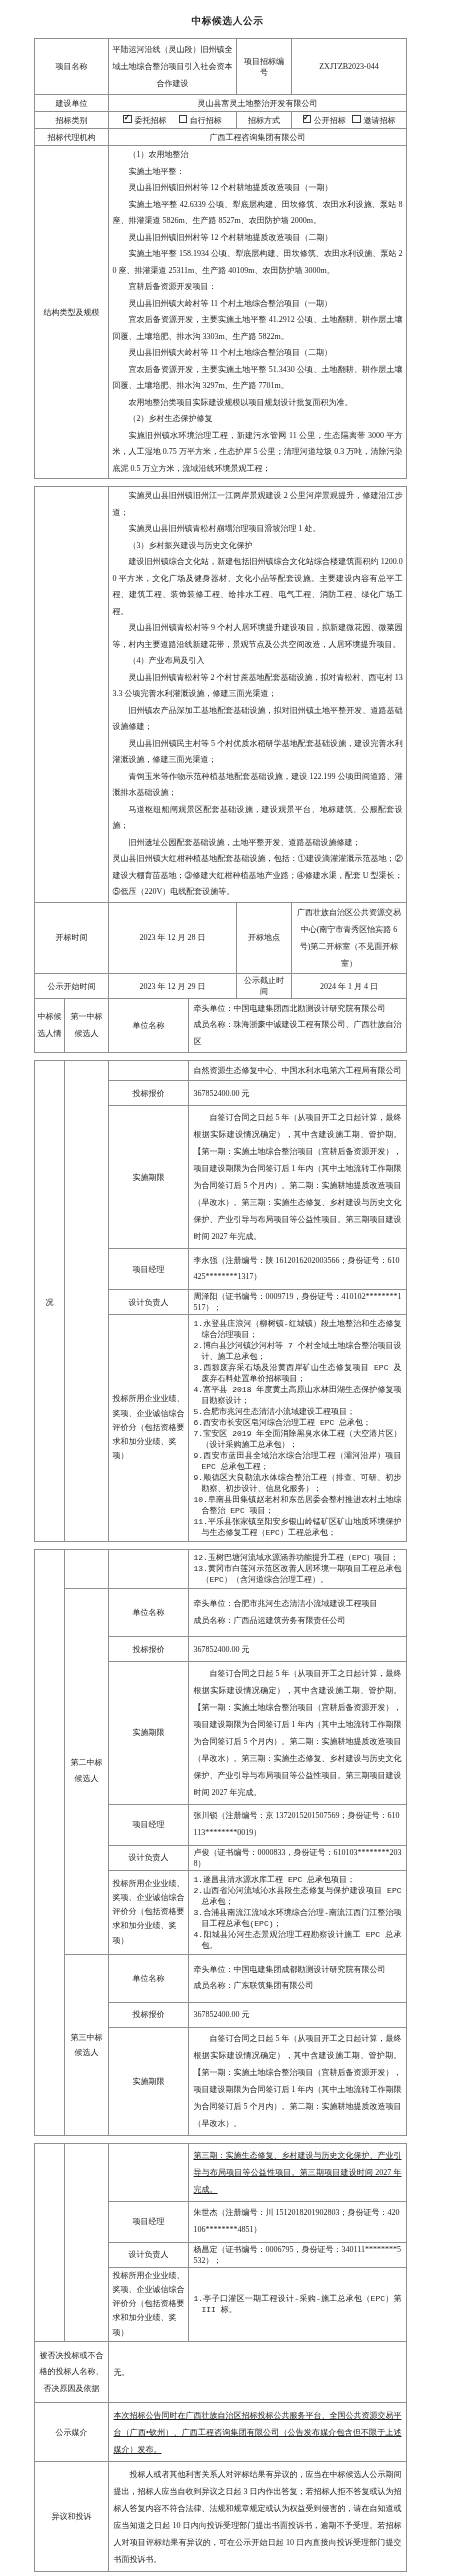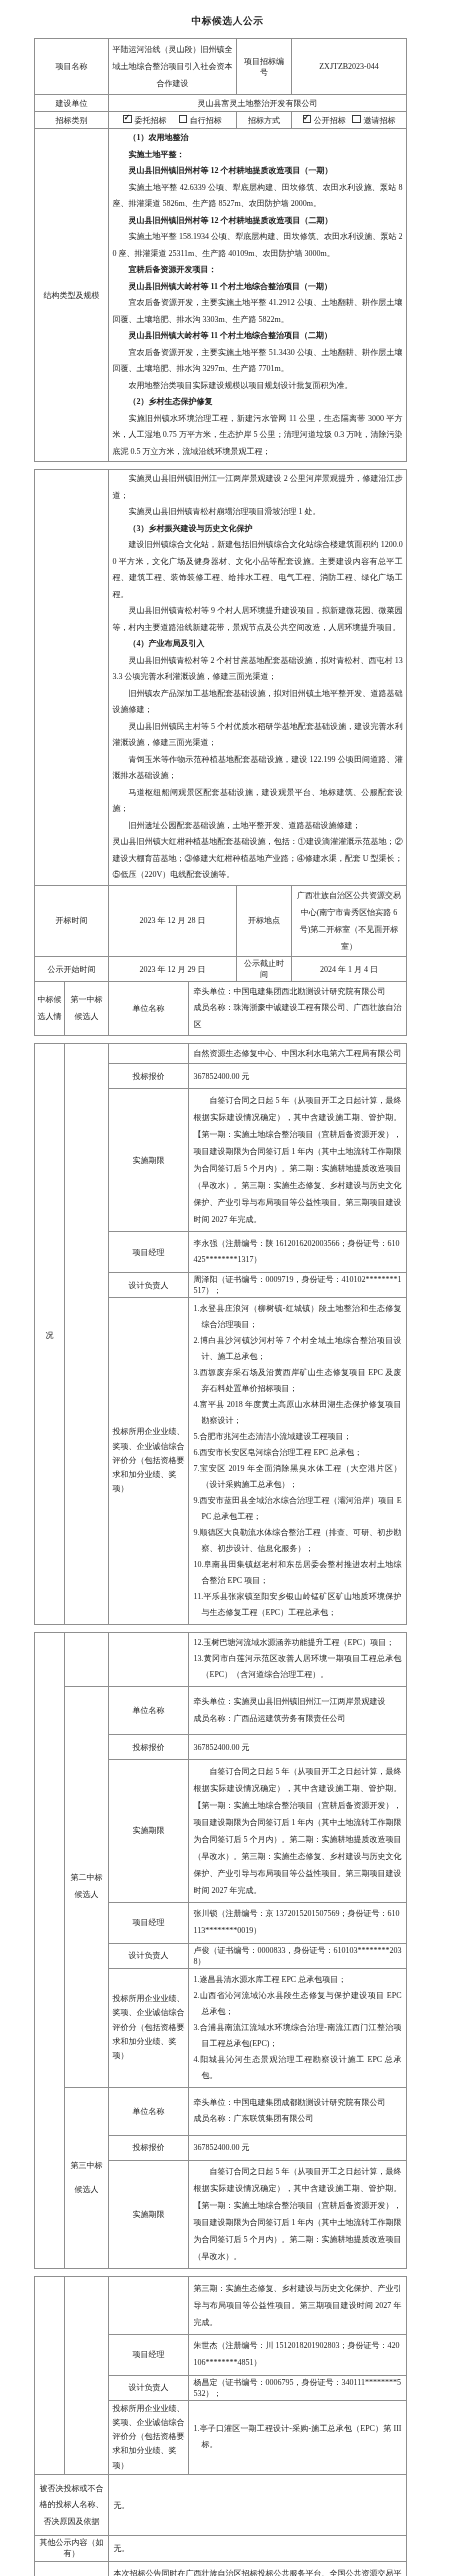--- a/index.html
+++ b/index.html
@@ -20,25 +20,25 @@
   .tbl td{
     border:0.6px solid var(--bd); padding:1.1px 3.4px; vertical-align:middle;
     word-break:break-all; overflow:hidden;
   }
   .lab{ text-align:center; }
   .cen{ text-align:center; }
   .vt{ vertical-align:top; }
   .big{ padding:2.3px 4.5px 4.5px 4.5px; }
   .p{ text-indent:2em; line-height:16.5px; text-align:justify; }
   .p0{ text-indent:0; }
-  .b{ font-weight:bold; }
-  .item{ padding-left:1em; text-indent:-1em; line-height:16px; text-align:justify; }
+  .b{ font-weight:normal; }
+  .item{ padding-left:1em; text-indent:-1em; line-height:11px; text-align:justify;font-family:Liberation Mono, monospace; }
   .uline{ line-height:16.5px; }
   .per{ text-indent:2em; line-height:17px; text-align:justify; }
-  .per0{ text-indent:0; }
+  .per0{ text-indent:0;text-decoration:underline; }
   .lleft{ text-align:left; line-height:14.2px; padding:2.3px 2.8px; }
   .cb{
     display:inline-block; width:6.8px; height:6.8px; border:0.6px solid #3a3a3a;
     vertical-align:-0.6px; margin-right:2.3px; position:relative; background:#fff;
   }
   .cb.checked::after{
     content:"✓"; position:absolute; left:-0.6px; top:-2.3px;
     font-size:8px; font-weight:bold; color:#111;
   }
   .opt{ display:inline-block; margin:0 5.1px; white-space:nowrap;text-align:center; }
@@ -75,20 +75,24 @@
         <td class="lab" colspan="2">招标类别</td>
         <td class="cen" colspan="2">
           <span class="opt"><span class="cb checked"></span><span>委托招标</span></span>
           <span class="opt"><span class="cb"></span><span>自行招标</span></span>
         </td>
         <td class="lab">招标方式</td>
         <td class="cen" style="padding:1.1px 0">
           <span class="opt" style="margin:0 2.3px"><span class="cb checked"></span><span>公开招标</span></span>
           <span class="opt" style="margin:0 2.3px"><span class="cb"></span><span>邀请招标</span></span>
         </td>
+      </tr>
+      <tr style="height:17px">
+        <td class="lab" colspan="2">招标代理机构</td>
+        <td class="cen" colspan="4">广西工程咨询集团有限公司</td>
       </tr>
       <tr>
         <td class="lab" colspan="2">结构类型及规模</td>
         <td class="vt big" colspan="4">
           <div class="p b">（1）农用地整治</div>
           <div class="p b">实施土地平整：</div>
           <div class="p b">灵山县旧州镇旧州村等 12 个村耕地提质改造项目（一期）</div>
           <div class="p">实施土地平整 42.6339 公顷、犁底层构建、田坎修筑、农田水利设施、泵站 8 座、排灌渠道 5826m、生产路 8527m、农田防护墙 2000m。</div>
           <div class="p b">灵山县旧州镇旧州村等 12 个村耕地提质改造项目（二期）</div>
           <div class="p">实施土地平整 158.1934 公顷、犁底层构建、田坎修筑、农田水利设施、泵站 20 座、排灌渠道 25311m、生产路 40109m、农田防护墙 3000m。</div>
@@ -230,21 +234,21 @@
         <td></td>
         <td colspan="3" class="vt" style="padding:2.8px 4.5px">
           <div class="item">12.玉树巴塘河流域水源涵养功能提升工程（EPC）项目；</div>
           <div class="item">13.黄冈市白莲河示范区改善人居环境一期项目工程总承包（EPC）（含河道综合治理工程）。</div>
         </td>
       </tr>
       <tr style="height:48px">
         <td class="lab" rowspan="6" style="line-height:16.5px;padding:1.1px 4.5px">第二中标候选人</td>
         <td class="lab">单位名称</td>
         <td colspan="3" class="vt" style="padding:4.5px 4.5px">
-          <div class="uline">牵头单位：实施灵山县旧州镇旧州江一江两岸景观建设</div>
+          <div class="uline">牵头单位：合肥市兆河生态清洁小流域建设工程项目</div>
           <div class="uline">成员名称：广西品运建筑劳务有限责任公司</div>
         </td>
       </tr>
       <tr style="height:25px">
         <td class="lab">投标报价</td>
         <td colspan="3" style="padding:1.1px 4.5px">367852400.00 元</td>
       </tr>
       <tr>
         <td class="lab">实施期限</td>
         <td colspan="3" class="per vt" style="padding:2.8px 4.5px">自签订合同之日起 5 年（从项目开工之日起计算，最终根据实际建设情况确定），其中含建设施工期、管护期。【第一期：实施土地综合整治项目（宜耕后备资源开发），项目建设期限为合同签订后 1 年内（其中土地流转工作期限为合同签订后 5 个月内）。第二期：实施耕地提质改造项目（旱改水）。第三期：实施生态修复、乡村建设与历史文化保护、产业引导与布局项目等公益性项目。第三期项目建设时间 2027 年完成。</td>
@@ -260,21 +264,21 @@
       <tr>
         <td class="lleft">投标所用企业业绩、奖项、企业诚信综合评价分（包括资格要求和加分业绩、奖项）</td>
         <td colspan="3" class="vt" style="padding:2.8px 4.5px">
           <div class="item">1.遂昌县清水源水库工程 EPC 总承包项目；</div>
           <div class="item">2.山西省沁河流域沁水县段生态修复与保护建设项目 EPC 总承包；</div>
           <div class="item">3.合浦县南流江流域水环境综合治理-南流江西门江整治项目工程总承包(EPC)；</div>
           <div class="item">4.阳城县沁河生态景观治理工程勘察设计施工 EPC 总承包。</div>
         </td>
       </tr>
       <tr style="height:48px">
-        <td class="lab" rowspan="3" style="line-height:24px;padding:1.1px 4.5px">第三中标候选人</td>
+        <td class="lab" rowspan="3" style="line-height:15px;padding:1.1px 4.5px">第三中标候选人</td>
         <td class="lab">单位名称</td>
         <td colspan="3" class="vt" style="padding:4.5px 4.5px">
           <div class="uline">牵头单位：中国电建集团成都勘测设计研究院有限公司</div>
           <div class="uline">成员名称：广东联筑集团有限公司</div>
         </td>
       </tr>
       <tr style="height:25px">
         <td class="lab">投标报价</td>
         <td colspan="3" style="padding:1.1px 4.5px">367852400.00 元</td>
       </tr>
@@ -326,24 +330,20 @@
           <col style="width:80px">
           <col style="width:48px">
           <col style="width:55px">
           <col style="width:115px">
         </colgroup>
       <tbody>
           <tr style="height:61px">
         <td class="lab" colspan="2" style="line-height:16.5px;padding:1.1px 2.3px">被否决投标或不合格的投标人名称、否决原因及依据</td>
         <td colspan="4" style="padding:1.1px 4.5px">无。</td>
       </tr>
-      <tr style="height:21.6px">
-        <td class="lab" colspan="2" style="padding:1.1px 1.1px">其他公示内容（如有）</td>
-        <td colspan="4" style="padding:1.1px 4.5px">无。</td>
-      </tr>
       <tr>
         <td class="lab" colspan="2">公示媒介</td>
         <td colspan="4" class="per per0 vt" style="padding:3.4px 4.5px">本次招标公告同时在广西壮族自治区招标投标公共服务平台、全国公共资源交易平台（广西•钦州）、广西工程咨询集团有限公司（公告发布媒介包含但不限于上述媒介）发布。</td>
       </tr>
       <tr>
         <td class="lab" colspan="2">异议和投诉</td>
         <td colspan="4" class="per vt" style="padding:3.4px 4.5px">投标人或者其他利害关系人对评标结果有异议的，应当在中标候选人公示期间提出，招标人应当自收到异议之日起 3 日内作出答复；若招标人拒不答复或认为招标人答复内容不符合法律、法规和规章规定或认为权益受到侵害的，请在自知道或应当知道之日起 10 日内向投诉受理部门提出书面投诉书，逾期不予受理。若招标人对项目评标结果有异议的，可在公示开始日起 10 日内直接向投诉受理部门提交书面投诉书。</td>
       </tr>
 
     </tbody>

